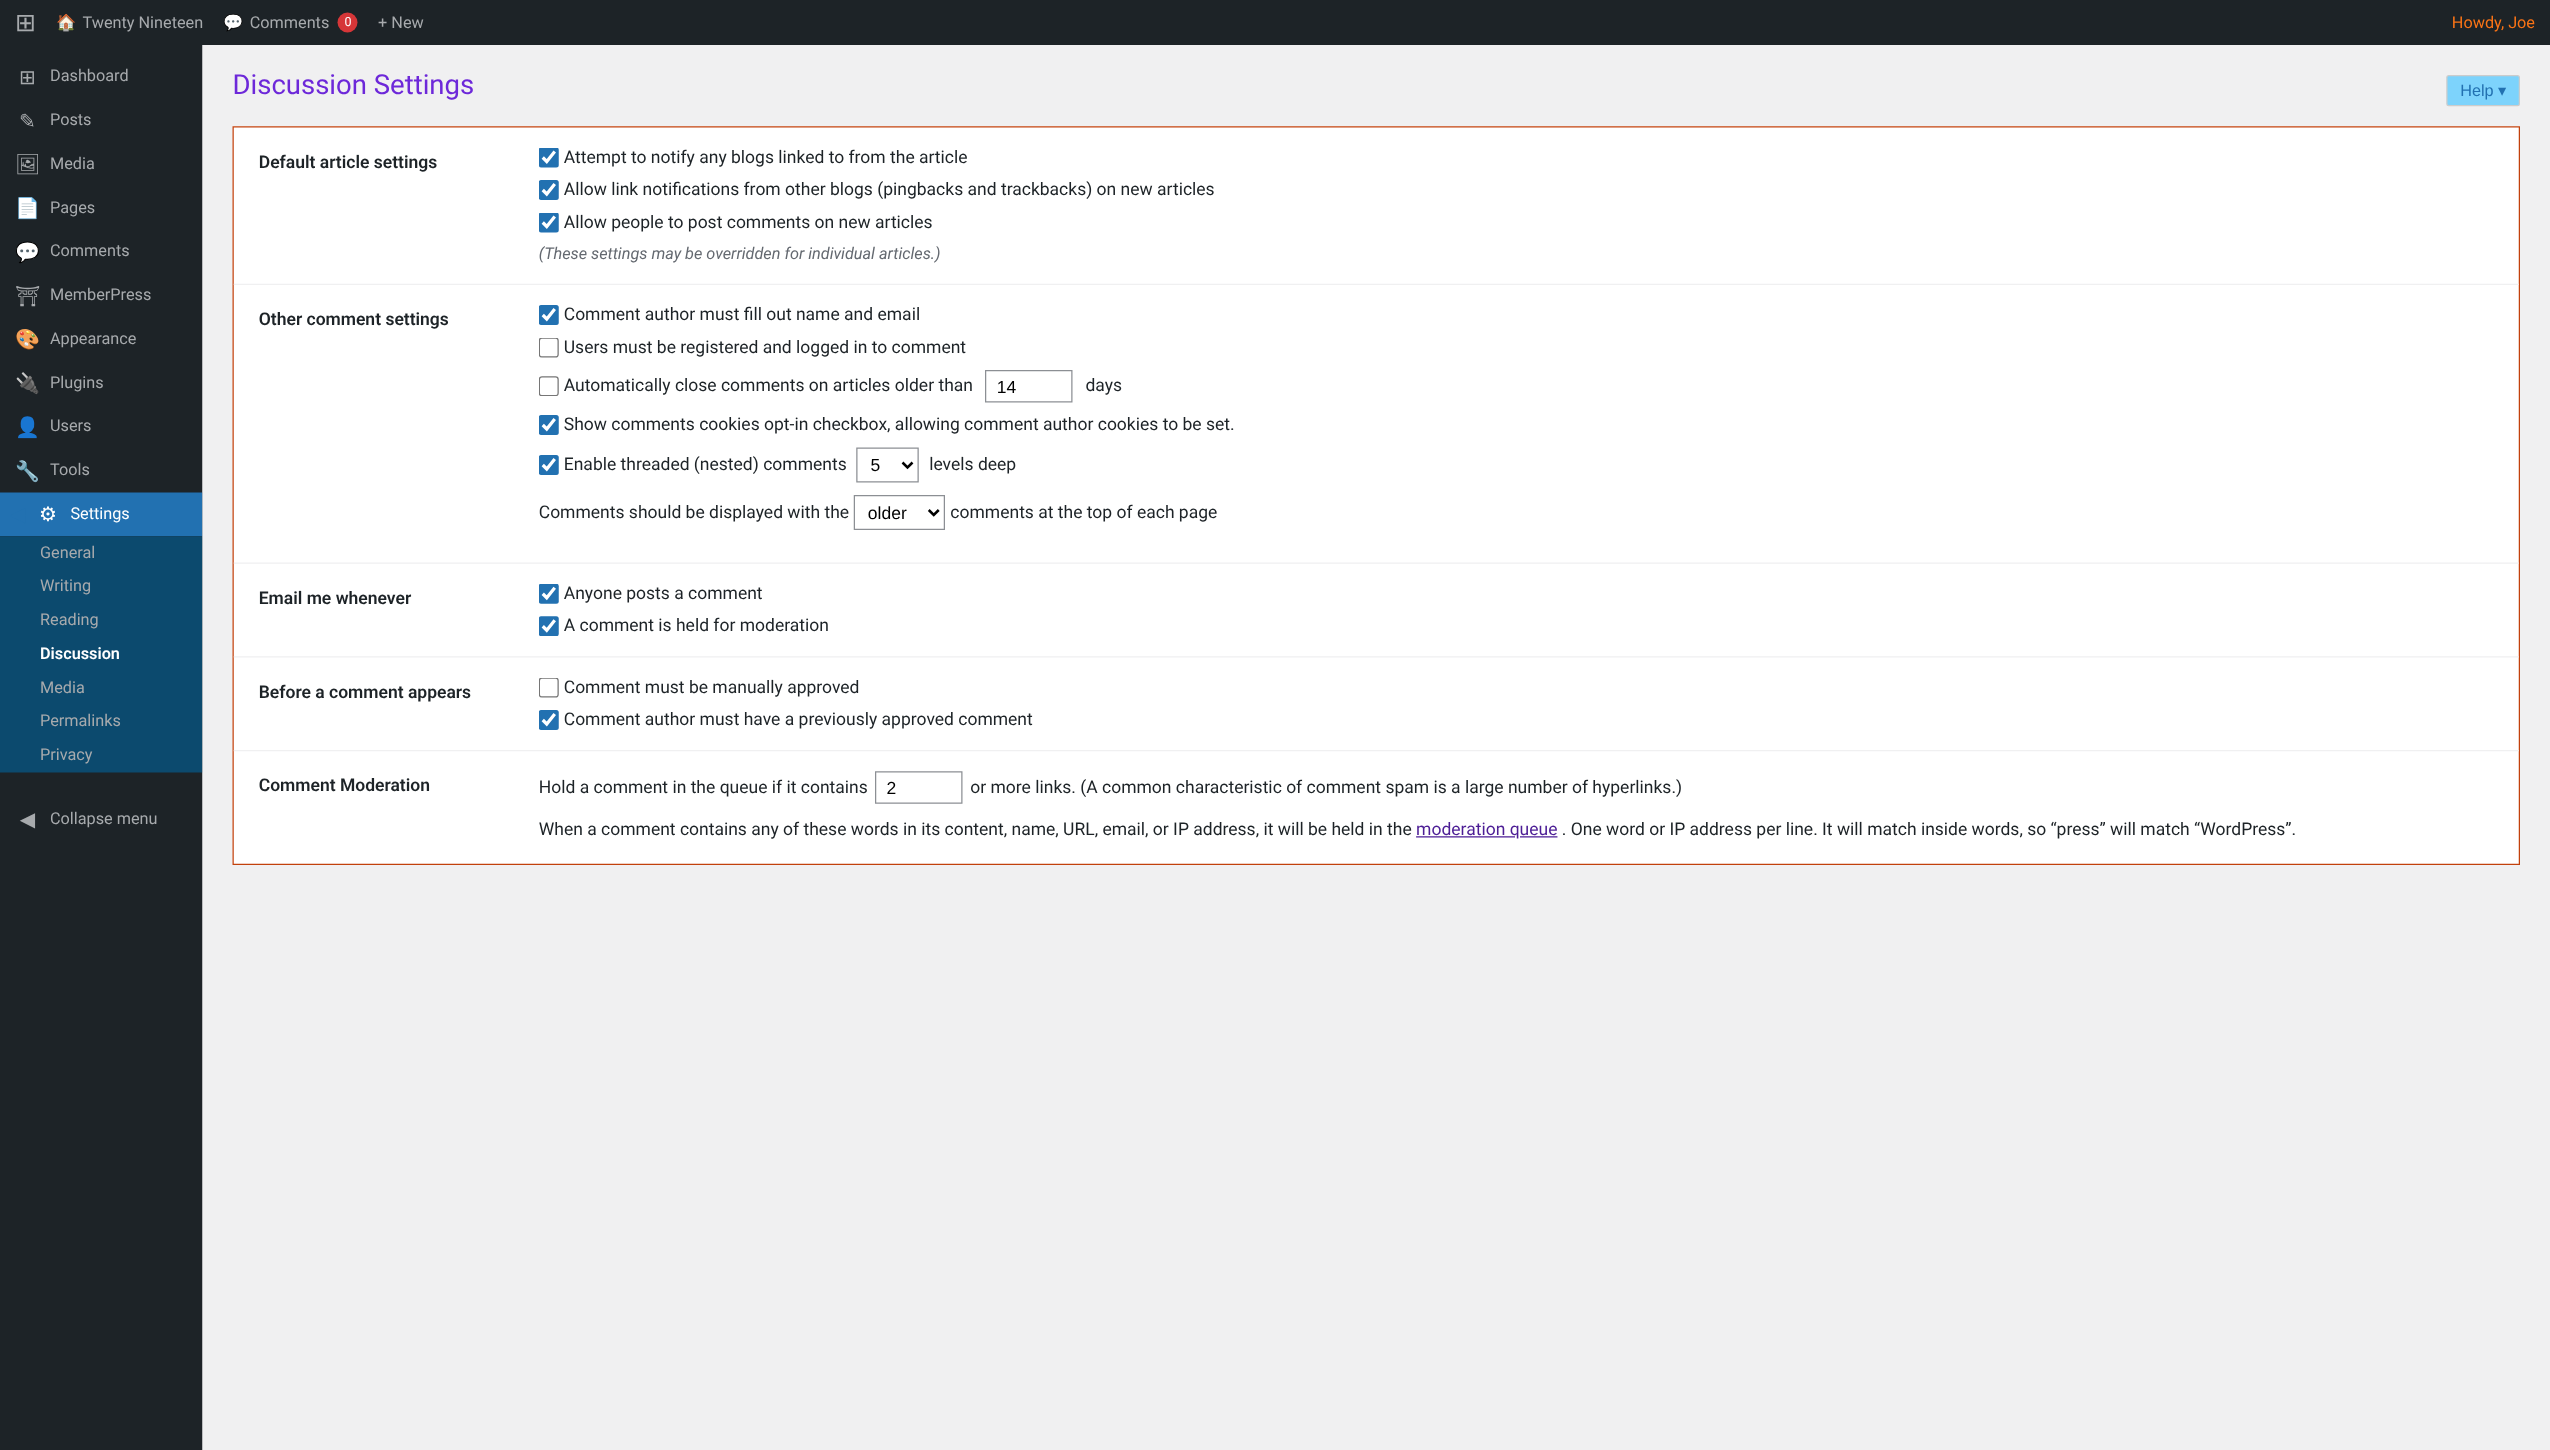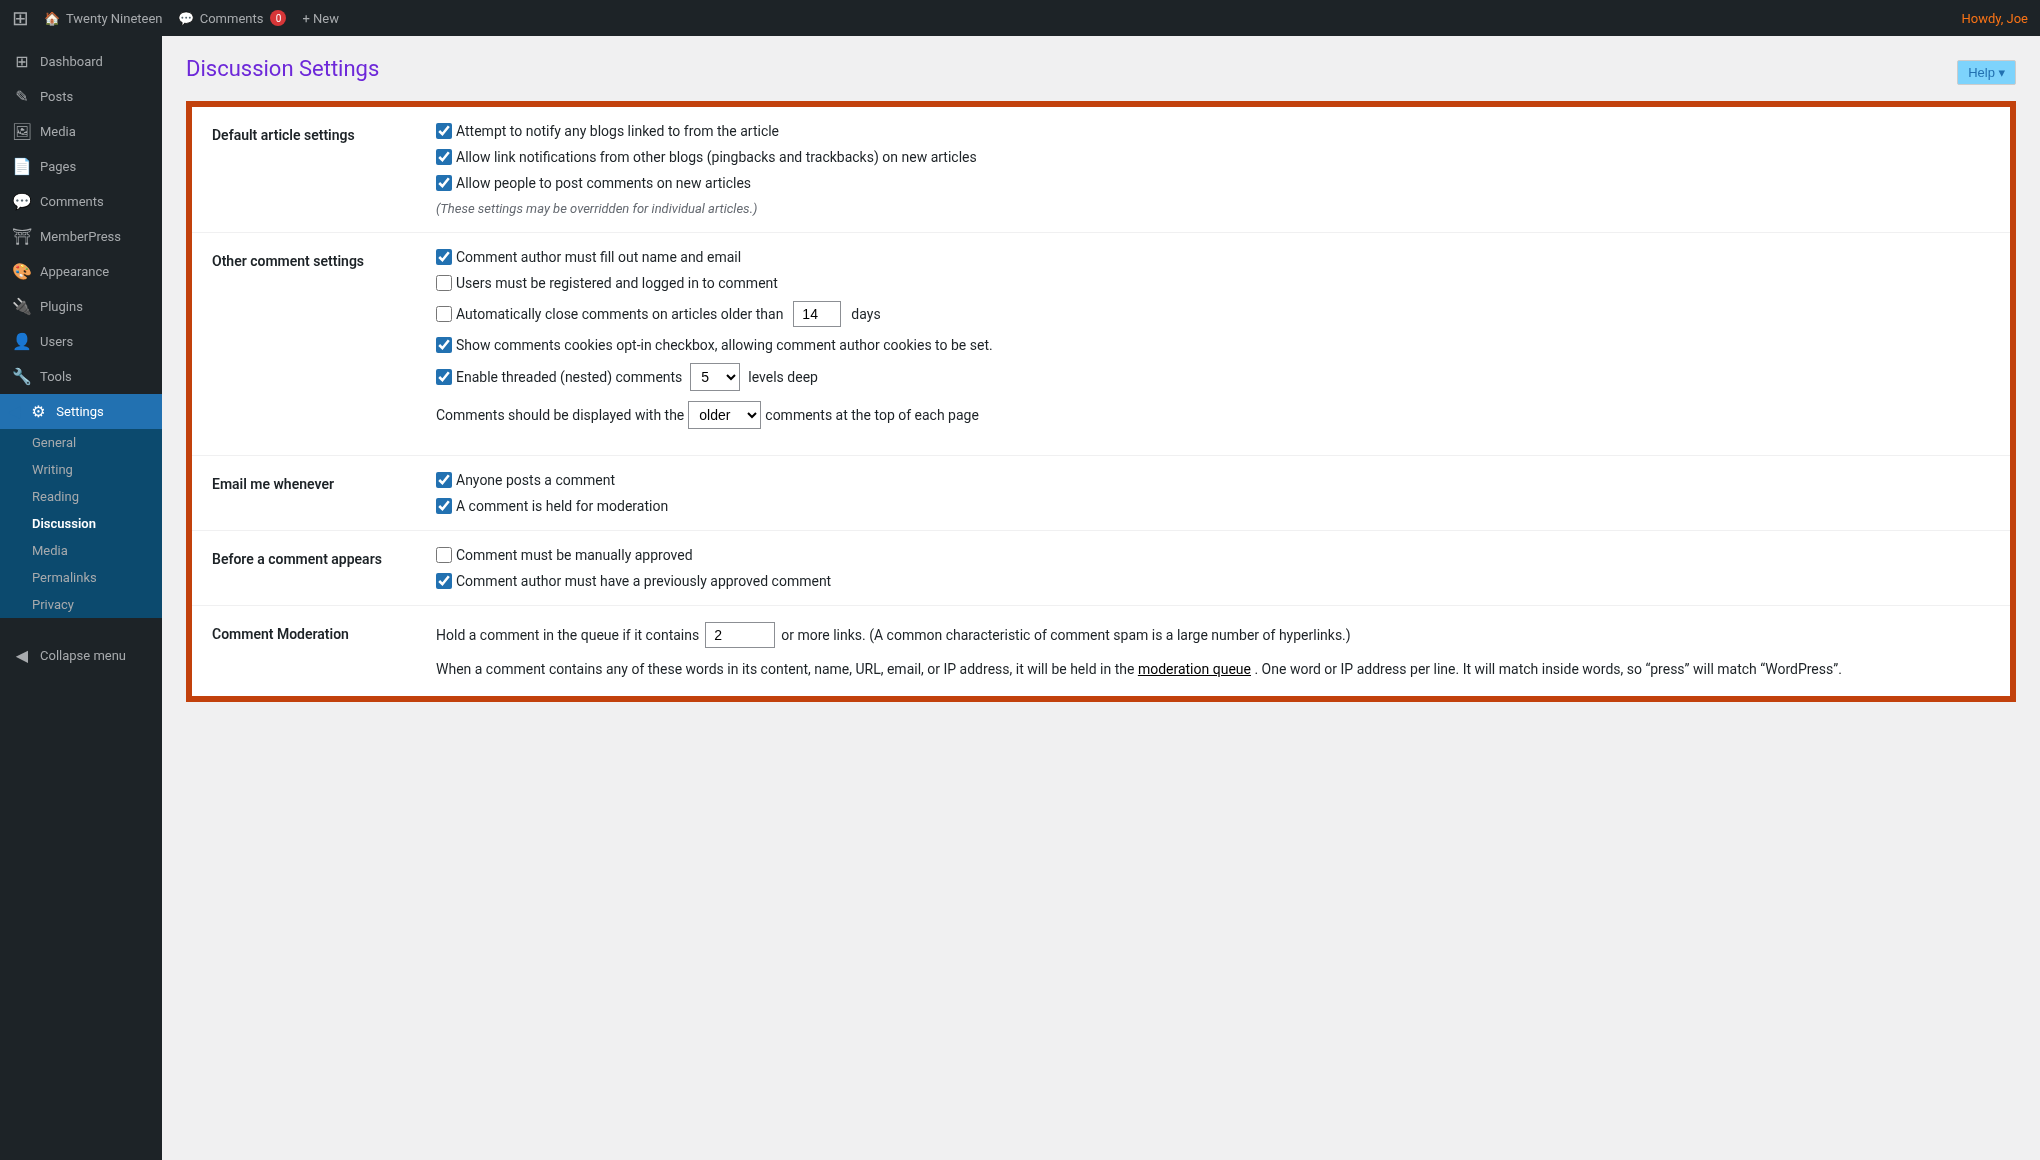--- a/index.html
+++ b/index.html
@@ -80,21 +80,21 @@
       padding: 4px 10px;
       font-size: 13px;
       cursor: pointer;
       color: #2271b1;
       border-radius: 2px;
     }
 
     
     .settings-form {
       background: #fff;
-      border: 6px solid #c2410c;
+      border: 1px solid #c2410c;
       padding: 0;
     }
     .settings-section {
       display: flex;
       border-bottom: 1px solid #f0f0f1;
       padding: 16px 20px;
       gap: 24px;
     }
     .settings-section:last-child { border-bottom: none; }
     .section-label {
@@ -125,21 +125,21 @@
     .hint-text {
       font-style: italic;
       color: #646970;
       font-size: 13px;
       margin-top: 4px;
     }
     .inline-input {
       border: 1px solid #8c8f94;
       padding: 4px 8px;
       font-size: 14px;
-      width: 48px;
+      width: 70px;
       margin: 0 6px;
       background: #fff;
     }
     .inline-select {
       border: 1px solid #8c8f94;
       padding: 4px 6px;
       font-size: 14px;
       background: #fff;
       margin: 0 4px;
       cursor: pointer;
@@ -149,21 +149,21 @@
     .display-line {
       display: flex;
       align-items: center;
       flex-wrap: wrap;
       gap: 0px;
       margin-bottom: 10px;
       font-size: 14px;
       color: #1d2327;
     }
     .link-style {
-      color: #000000;
+      color: #4c1d95;
       text-decoration: underline;
       cursor: pointer;
     }
     .moderation-note {
       font-size: 14px;
       color: #1d2327;
       line-height: 1.6;
       margin-top: 8px;
     }
     .hold-links-input {

